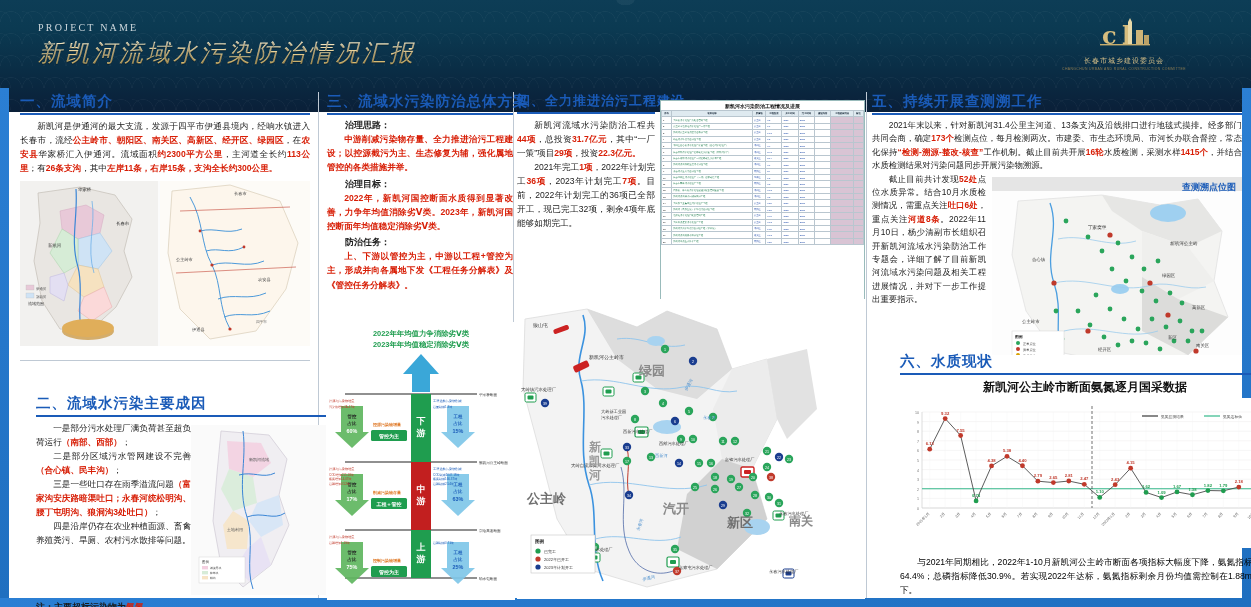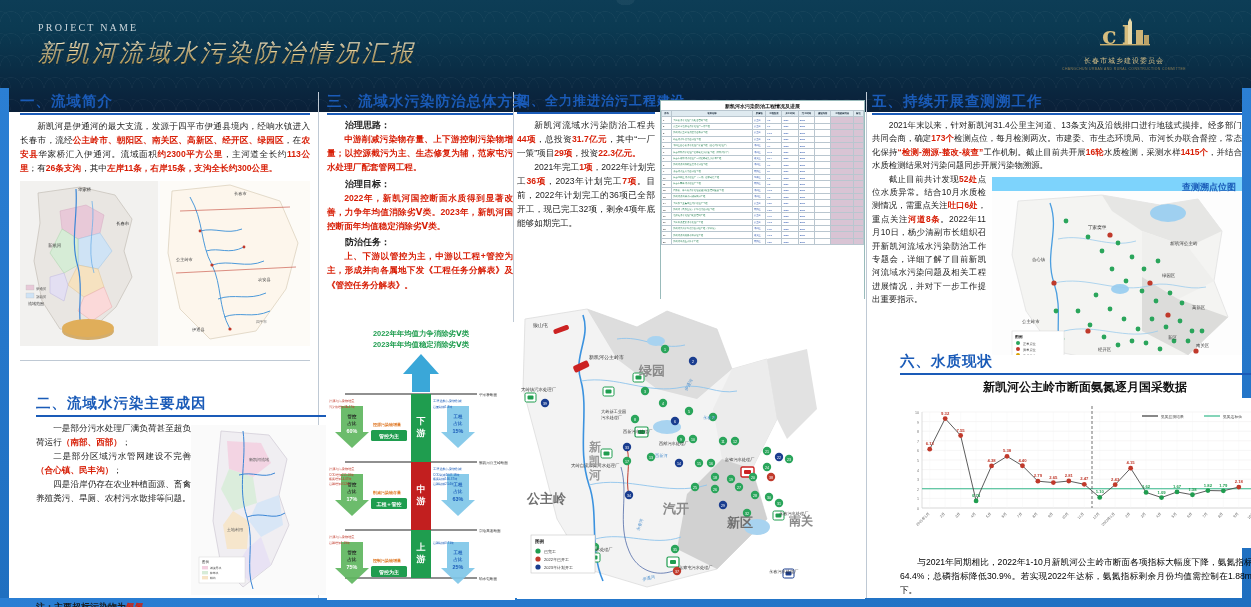--- a/index.html
+++ b/index.html
@@ -97,21 +97,21 @@
   .cb { color:#1846a8; }
   .cellpink { background:#d9c4d4; }
 
   .bigmap { position:absolute; left:517px; top:299px; width:348px; height:300px;
     background:#ffffff; overflow:hidden; }
 
   
   .col4 { position:absolute; left:872px; top:92px; width:370px; }
   .col4 .bodytext { font-size:8.4px; line-height:13.4px; }
   .wrapmap { float:right; width:250px; height:178px; margin:4px 0 4px 6px;
-    background:#7dd3fc; position:relative; overflow:hidden; }
+    background:#e5e5e5; position:relative; overflow:hidden; }
   .maptag { position:absolute; right:6px; top:4px; color:#1a5bb8; font-weight:700; font-size:9px; }
 
   .sec6 { position:absolute; left:872px; top:352px; width:370px;margin-left:28px; }
   .chart-title { text-align:center; font-size:12px; font-weight:700; color:#111; margin:4px 0 2px;font-family:Liberation Serif, serif; }
   .chartbox { position:relative; width:370px; height:155px; }
   .foot6 { font-size:8.6px; line-height:14px; text-align:justify; text-indent:2em; margin-top:2px; }
 
   .bottombar { position:absolute; left:0; bottom:0; width:1251px; height:9px;
     background:linear-gradient(90deg,#2b7fd4,#1f6fc0); }
   .sidebar-r { position:absolute; right:0; top:88px; width:9px; height:510px;
@@ -243,31 +243,32 @@
         <rect x="11" y="141" width="6" height="3.4" fill="#f3cfe0"></rect>
           <text x="19" y="144.4" font-size="2.8" fill="#444">城镇用地</text>
         <rect x="11" y="146" width="6" height="3.4" fill="#d7ecd8"></rect>
           <text x="19" y="149.4" font-size="2.8" fill="#444">林草地</text>
         <rect x="11" y="151" width="6" height="3.4" fill="#f7e4c6"></rect>
           <text x="19" y="154.4" font-size="2.8" fill="#444">耕地</text>
       </svg>
     </div>
     <div class="bodytext" id="s2p1"><span>一是部分污水处理厂满负荷甚至超负荷运行</span><span class="r">（南部、西部）</span><span>；</span></div>
     <div class="bodytext" id="s2p2"><span>二是部分区域污水管网建设不完善</span><span class="r">（合心镇、民丰沟）</span><span>；</span></div>
+    <div class="bodytext" id="s2p3"><span>三是一些吐口存在雨季溢流问题</span><span class="r">（富家沟安庆路暗渠吐口；永春河统松明沟、腰丁屯明沟、狼洞沟3处吐口）</span><span>；</span></div>
     <div class="bodytext" id="s2p4"><span>四是沿岸仍存在农业种植面源、畜禽养殖粪污、旱厕、农村污水散排等问题。</span></div>
     <div class="note2">
       <span>注：主要超标污染物为</span><span class="r">氨氮</span><span>。</span>
     </div>
   </div>
 
   <div class="col2">
     <div class="sec-title">三、流域水污染防治总体方案</div>
     <div class="sec-rule"></div>
     <div class="lead">治理思路：</div>
-    <div class="ptext">中游削减污染物存量、上下游控制污染物增量；以控源截污为主、生态修复为辅，范家屯污水处理厂配套管网工程。</div>
+    <div class="ptext">中游削减污染物存量、全力推进治污工程建设；以控源截污为主、生态修复为辅，强化属地管控的各类措施并举。</div>
     <div class="lead">治理目标：</div>
     <div class="ptext">2022年，新凯河国控断面水质得到显著改善，力争年均值消除劣Ⅴ类。2023年，新凯河国控断面年均值稳定消除劣Ⅴ类。</div>
     <div class="lead">防治任务：</div>
     <div class="ptext">上、下游以管控为主，中游以工程+管控为主，形成并向各属地下发《工程任务分解表》及《管控任务分解表》。</div>
   </div>
 
   <div class="flowdiag">
     <svg id="flowsvg" width="188" height="278" viewBox="0 0 188 278">
         <text x="94" y="14" font-size="7.4" text-anchor="middle" fill="#1f9d4f" font-weight="700">2022年年均值力争消除劣Ⅴ类</text>
         <text x="94" y="25" font-size="7.4" text-anchor="middle" fill="#1f9d4f" font-weight="700">2023年年均值稳定消除劣Ⅴ类</text>

